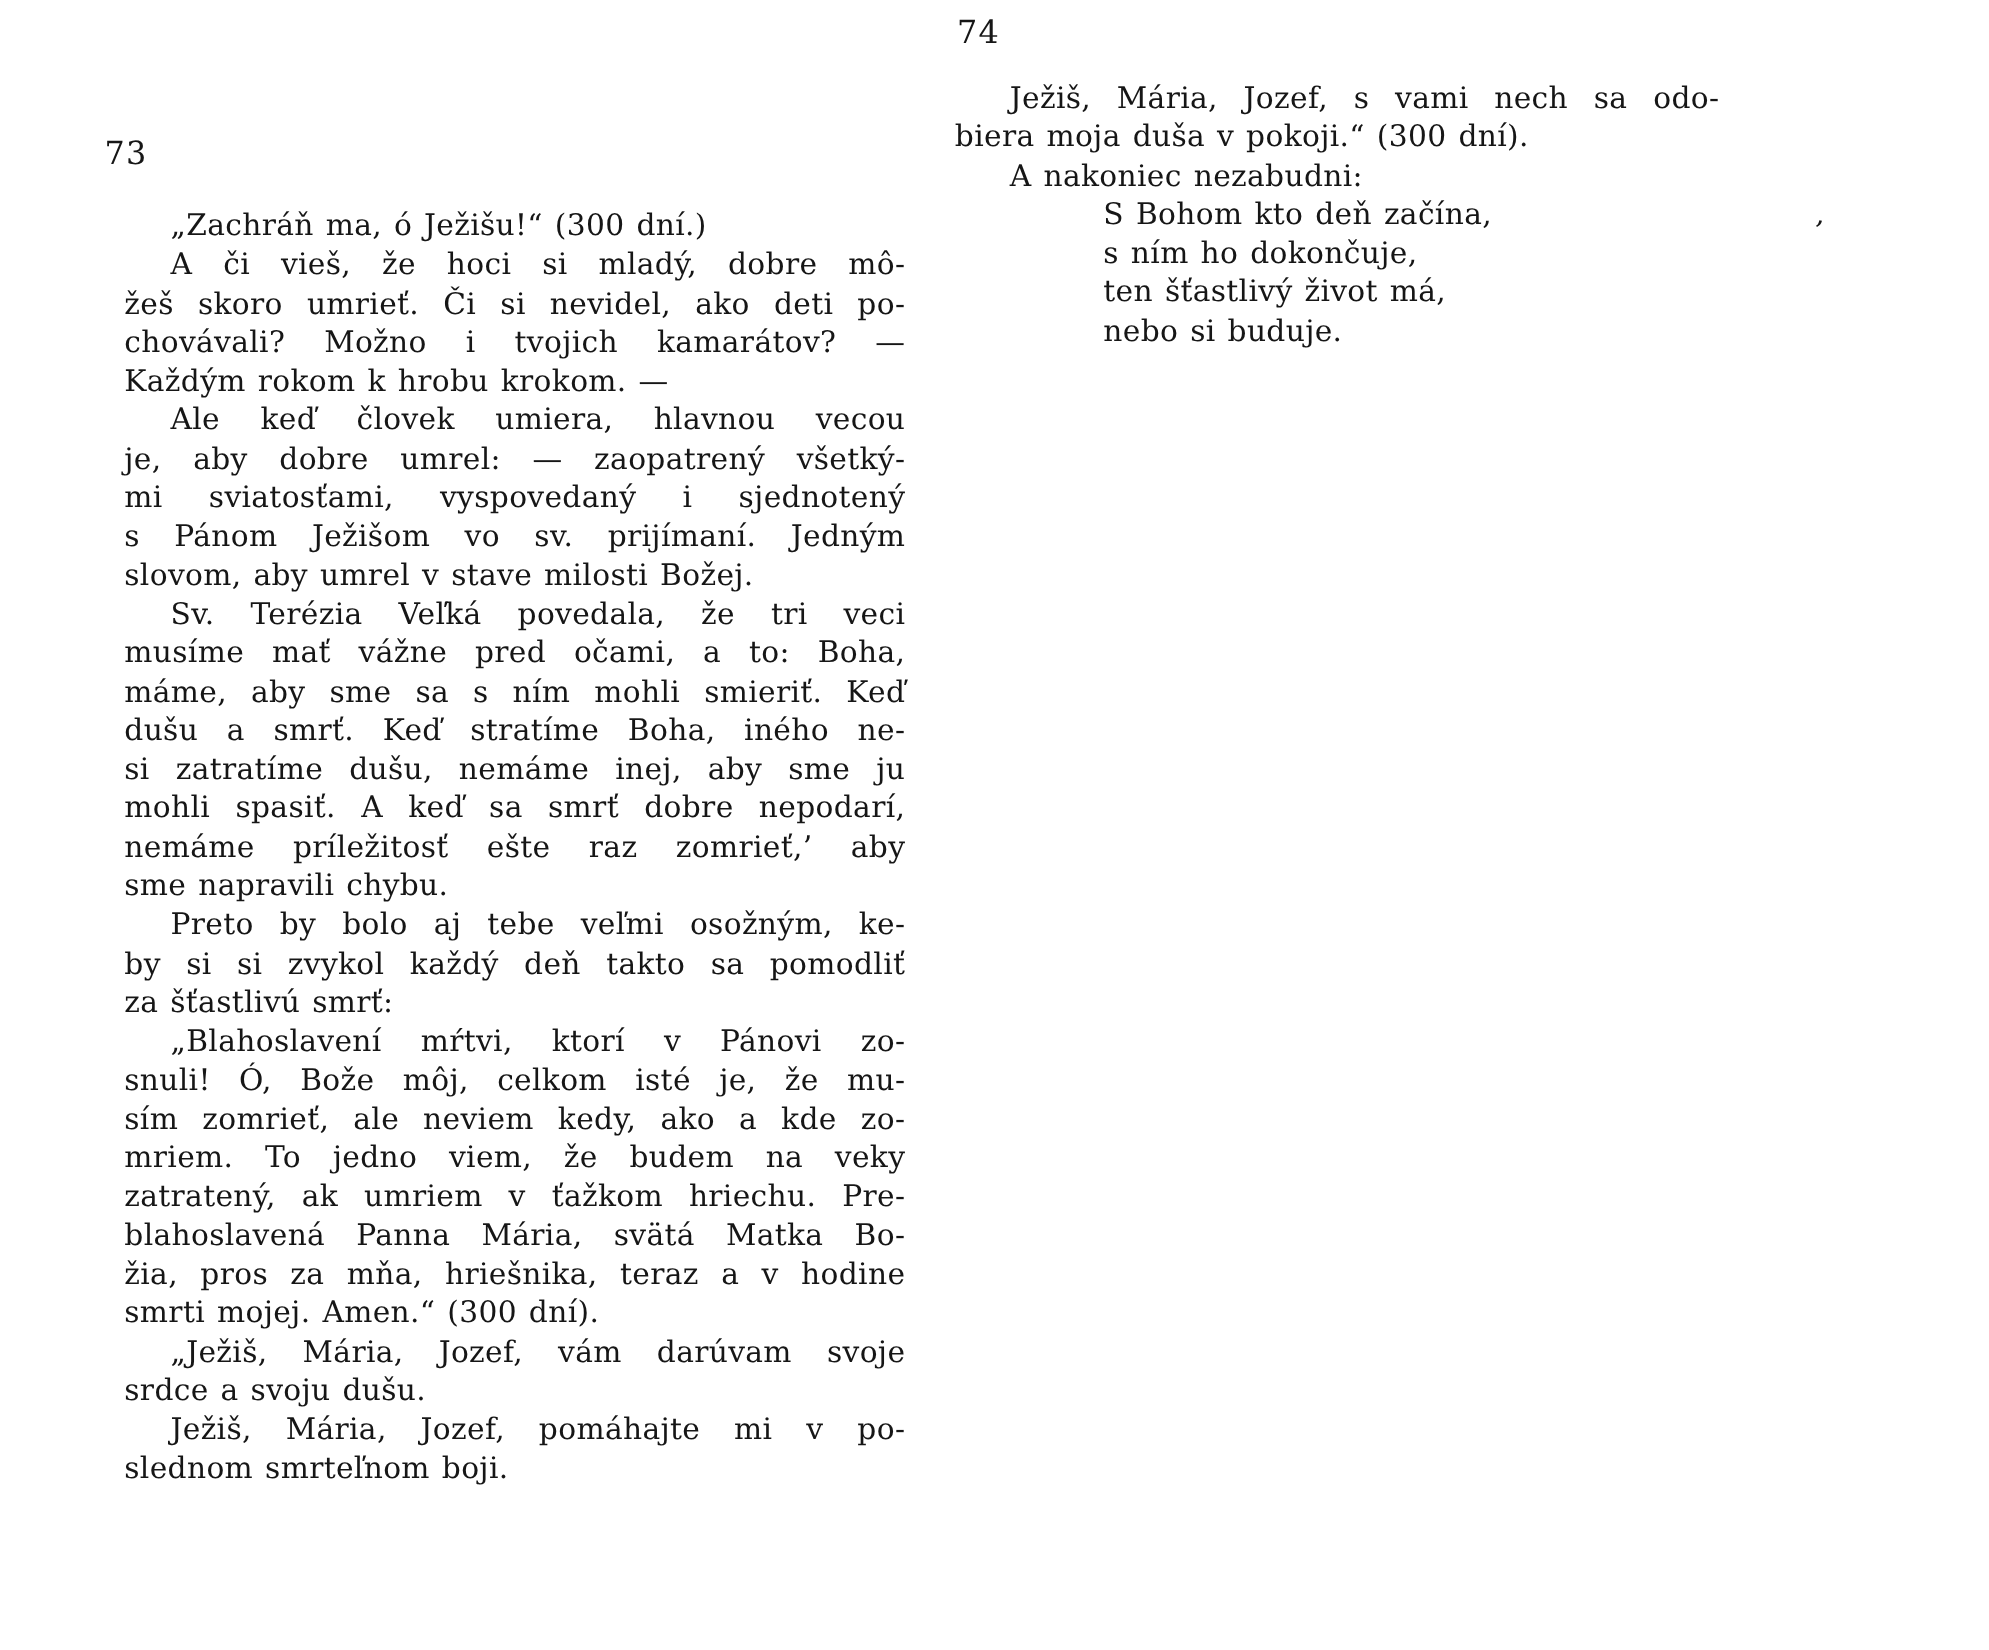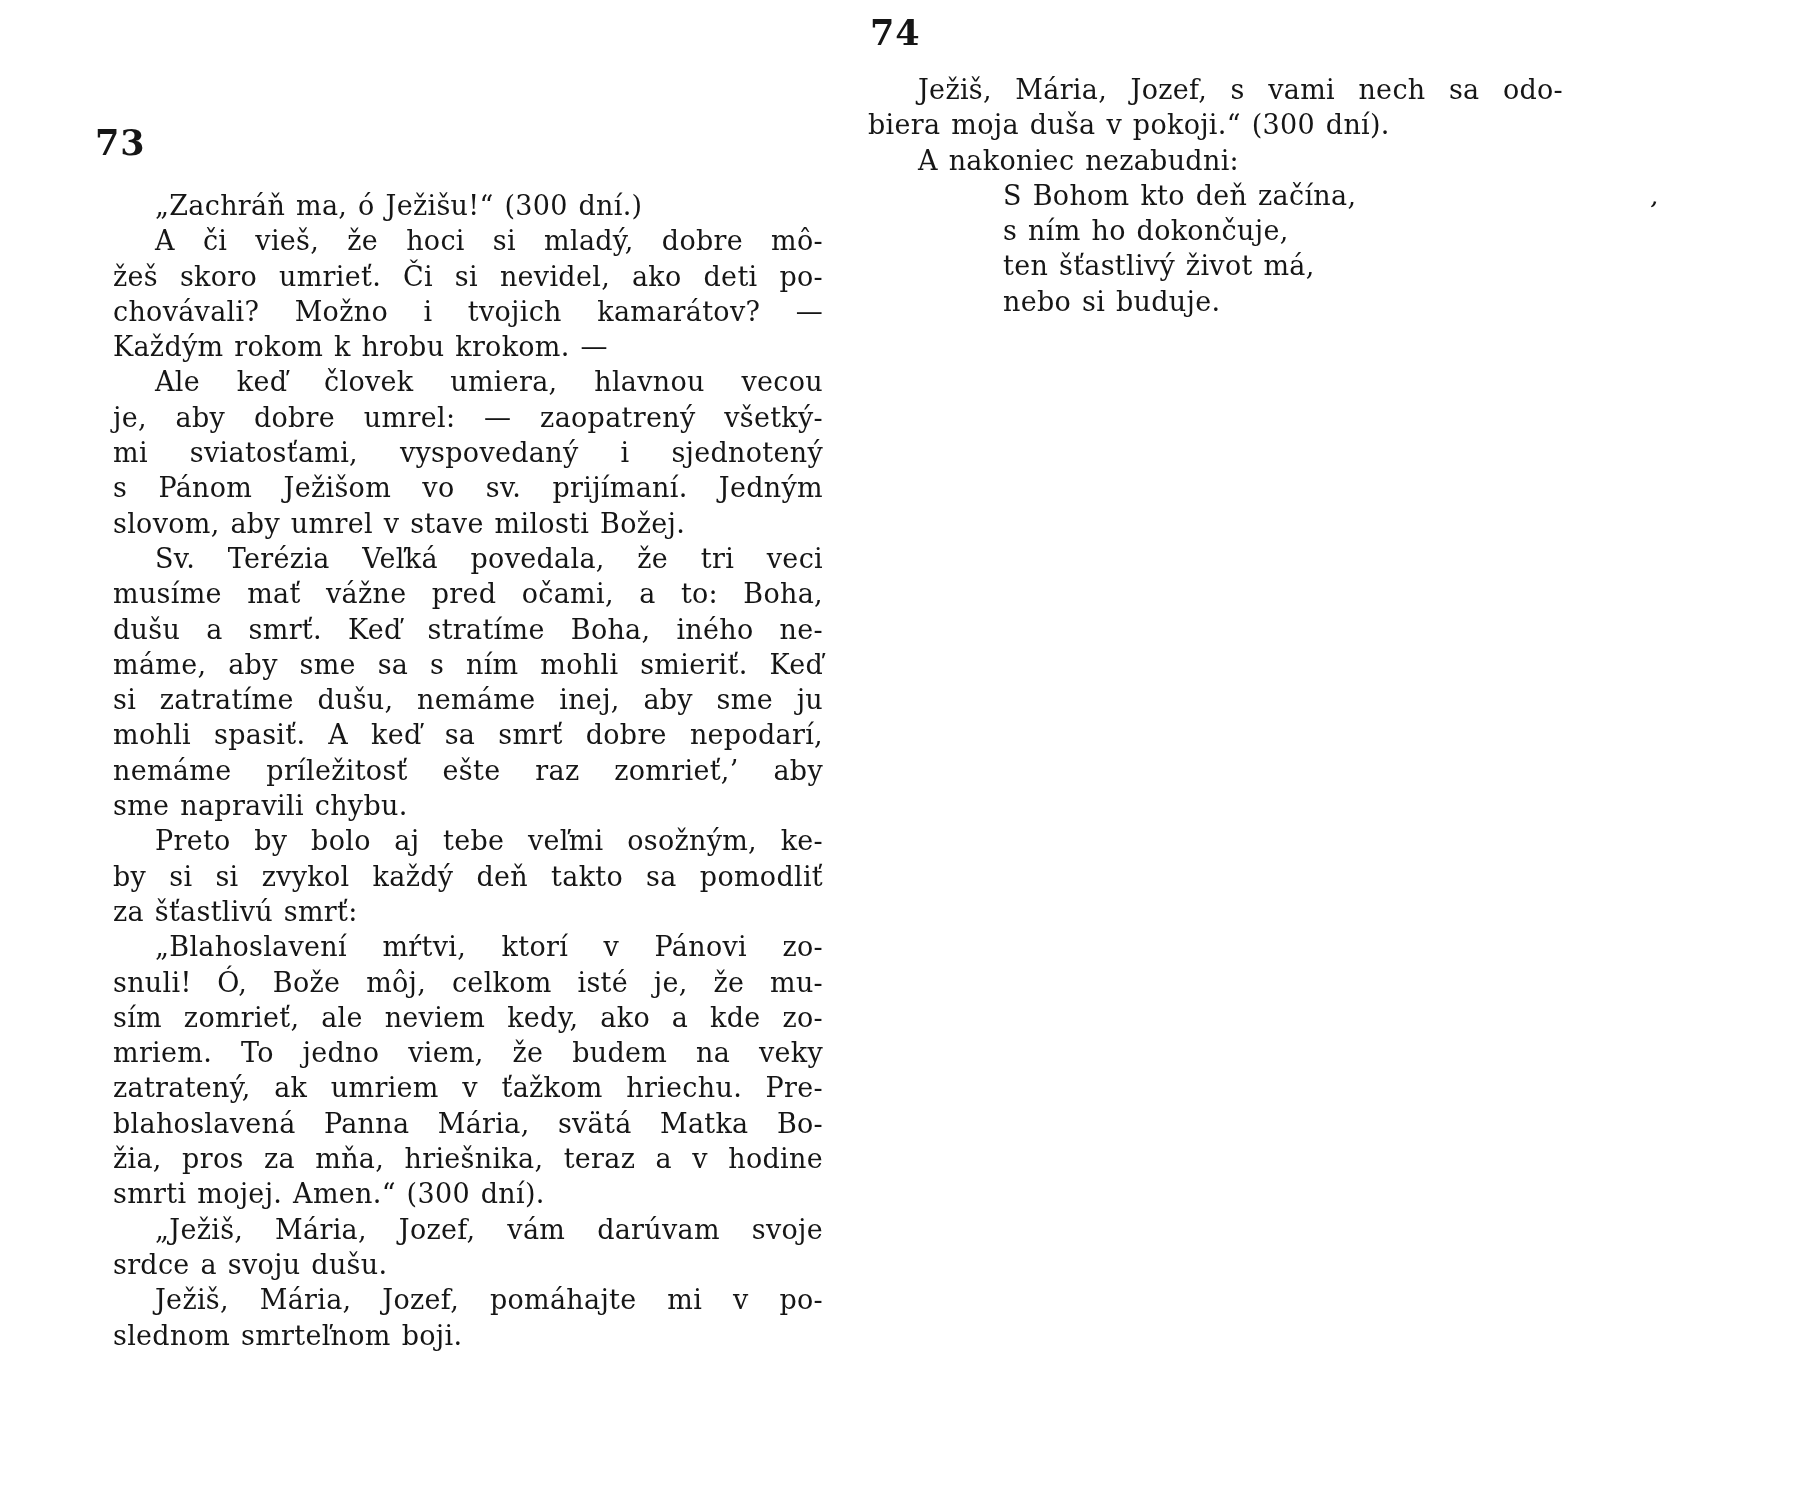--- a/index.html
+++ b/index.html
@@ -19,22 +19,22 @@
     word-spacing:2px;
   }
   #colL{left:113px;top:188px;width:710px;}
   #colR{left:868px;top:72px;width:695px;}
   .line{min-height:35.3px;}
   .ind{padding-left:42px;}
   #colR .ind{padding-left:50px;}
   .just{text-align:justify;text-align-last:justify;}
   .pagenum{
     position:absolute;
-    font-size:35px;
-    font-weight:bold;
+    font-size:29px;
+    font-weight:normal;
     letter-spacing:1px;
   }
   #numL{left:95px;top:122px;width:710px;text-align:left;}
   #numR{left:870px;top:12px;}
   .poem{padding-left:135px;}
   .stray{
     position:absolute;
     left:1648px;top:196px;
     font-size:26px;
     transform:rotate(12deg);
@@ -55,22 +55,22 @@
       <div class="line just">žeš skoro umrieť. Či si nevidel, ako deti po-</div>
       <div class="line just">chovávali? Možno i tvojich kamarátov? —</div>
       <div class="line">Každým rokom k hrobu krokom. —</div>
       <div class="line ind just">Ale keď človek umiera, hlavnou vecou</div>
       <div class="line just">je, aby dobre umrel: — zaopatrený všetký-</div>
       <div class="line just">mi sviatosťami, vyspovedaný i sjednotený</div>
       <div class="line just">s Pánom Ježišom vo sv. prijímaní. Jedným</div>
       <div class="line">slovom, aby umrel v stave milosti Božej.</div>
       <div class="line ind just">Sv. Terézia Veľká povedala, že tri veci</div>
       <div class="line just">musíme mať vážne pred očami, a to: Boha,</div>
+      <div class="line just">máme, aby sme sa s ním mohli smieriť. Keď</div>
       <div class="line just">dušu a smrť. Keď stratíme Boha, iného ne-</div>
-      <div class="line just">máme, aby sme sa s ním mohli smieriť. Keď</div>
       <div class="line just">si zatratíme dušu, nemáme inej, aby sme ju</div>
       <div class="line just">mohli spasiť. A keď sa smrť dobre nepodarí,</div>
       <div class="line just">nemáme príležitosť ešte raz zomrieť,’ aby</div>
       <div class="line">sme napravili chybu.</div>
       <div class="line ind just">Preto by bolo aj tebe veľmi osožným, ke-</div>
       <div class="line just">by si si zvykol každý deň takto sa pomodliť</div>
       <div class="line">za šťastlivú smrť:</div>
       <div class="line ind just">„Blahoslavení mŕtvi, ktorí v Pánovi zo-</div>
       <div class="line just">snuli! Ó, Bože môj, celkom isté je, že mu-</div>
       <div class="line just">sím zomrieť, ale neviem kedy, ako a kde zo-</div>

